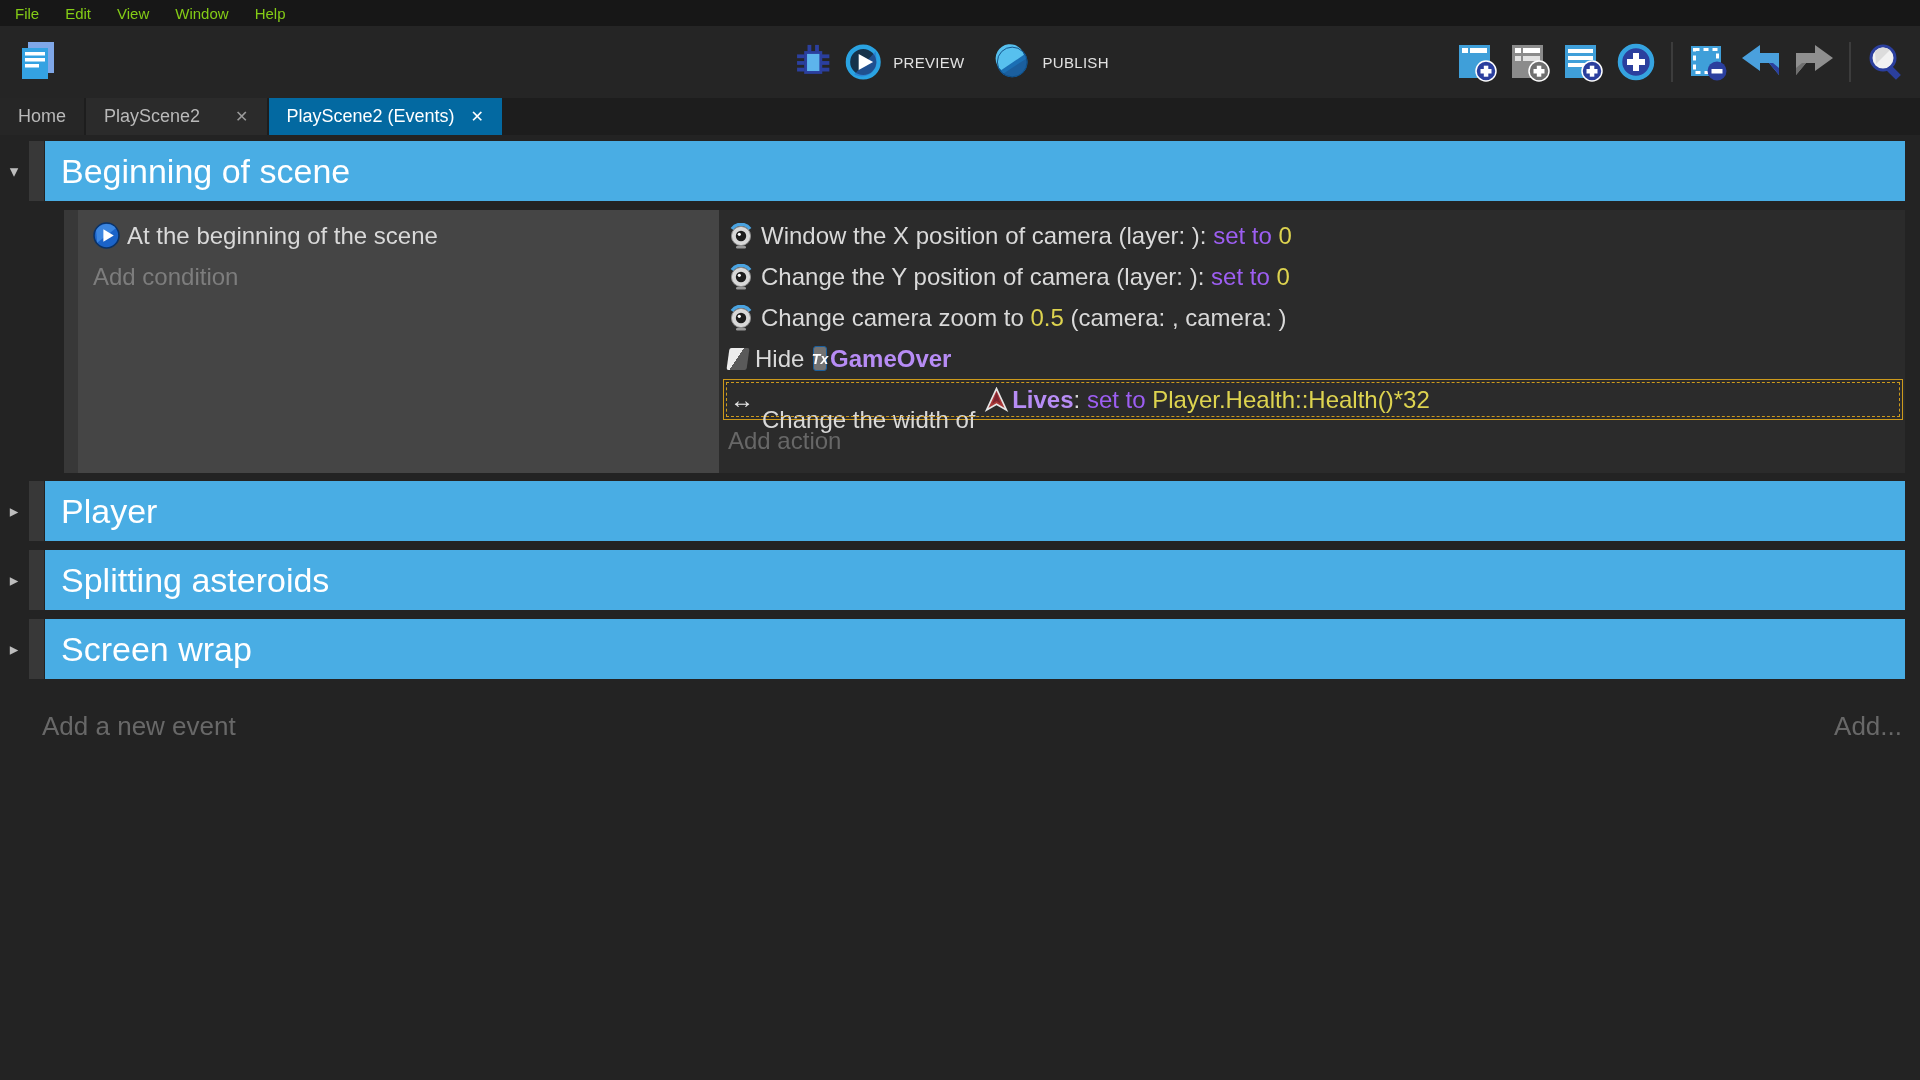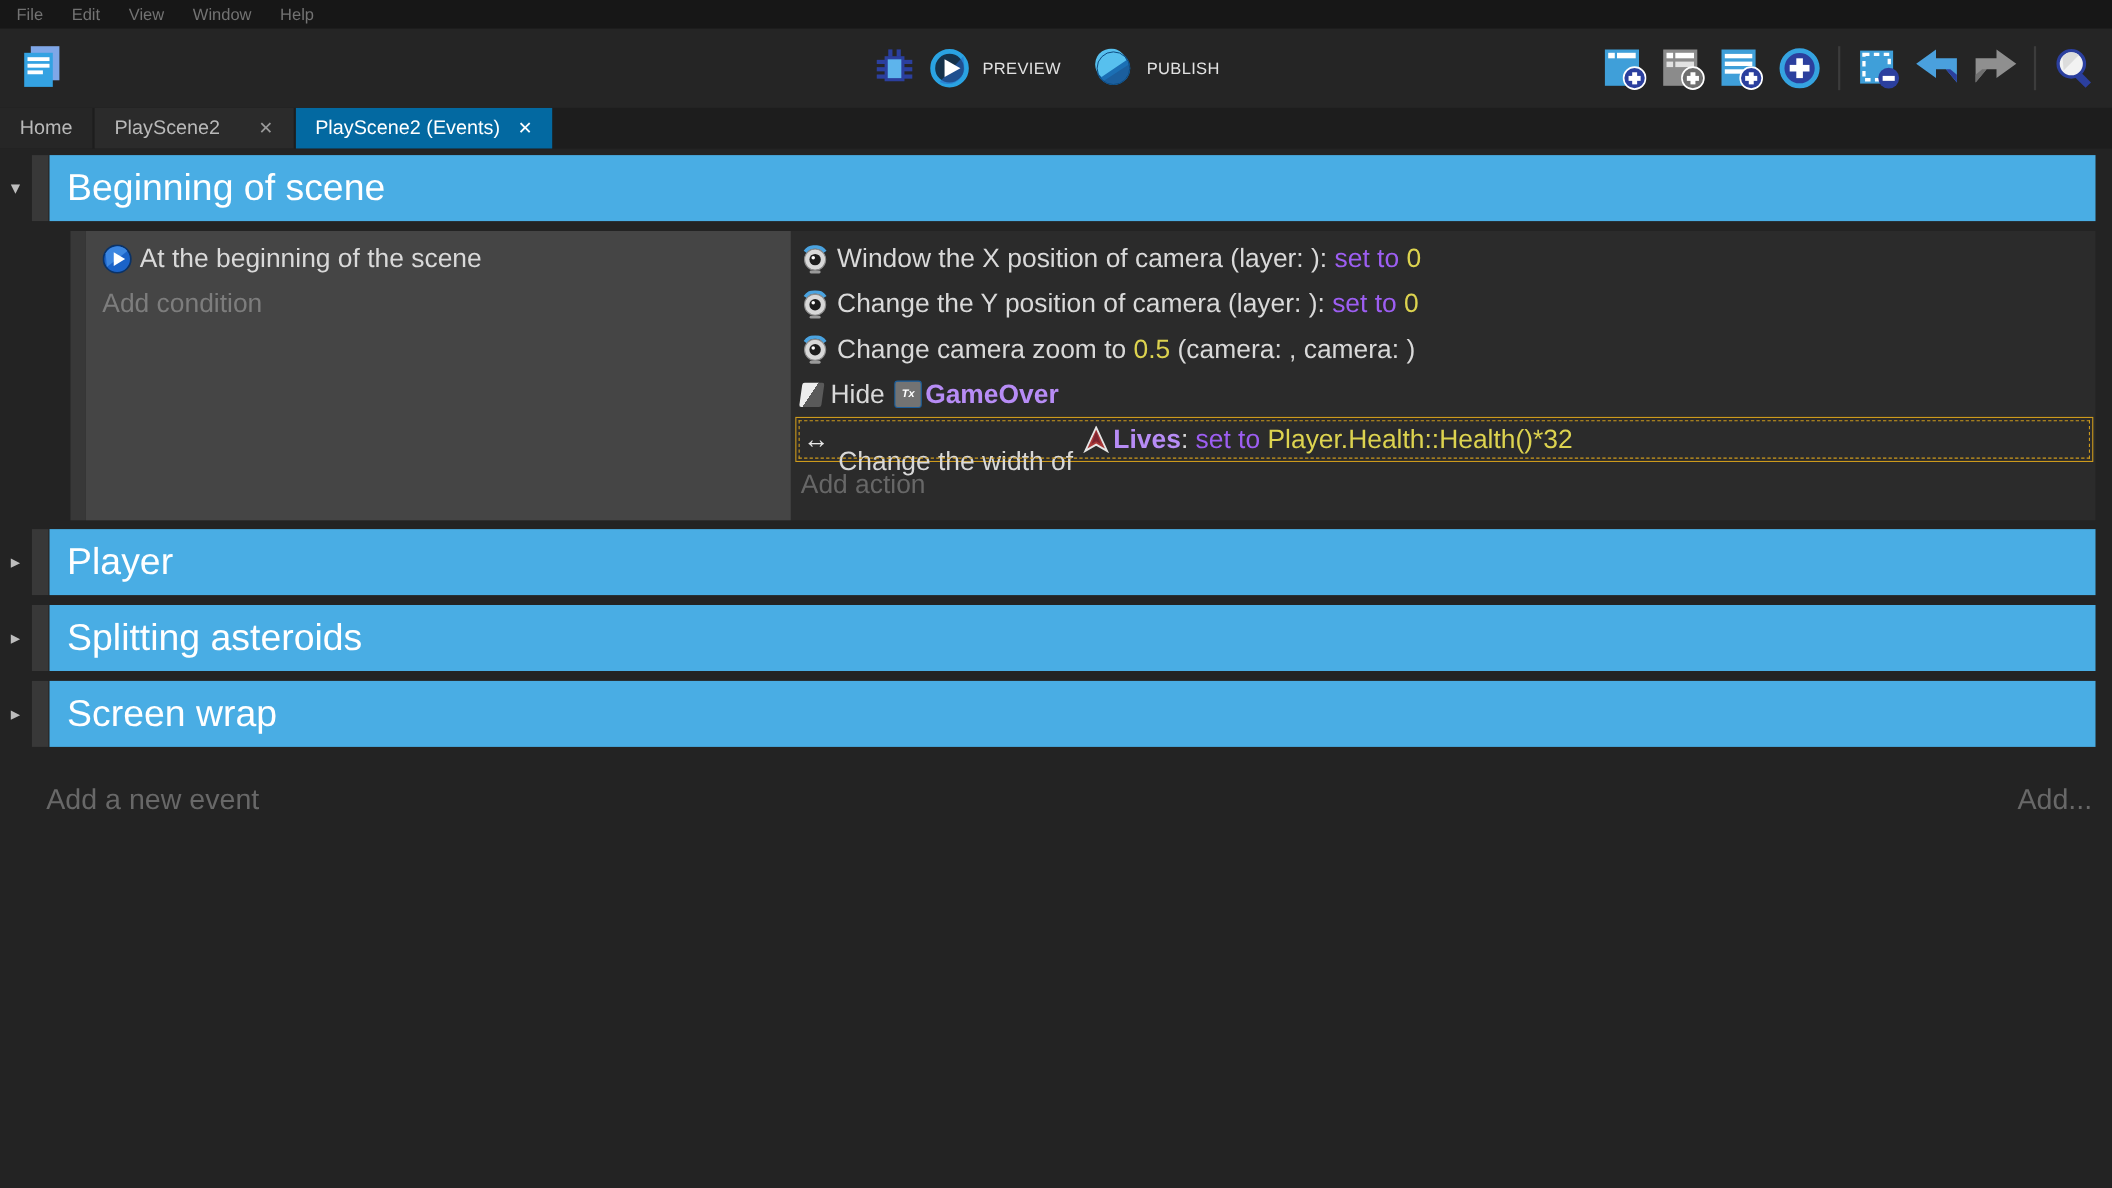--- a/index.html
+++ b/index.html
@@ -1,21 +1,21 @@
 <!DOCTYPE html>
 <html style="--gd-blue: #49ade4; --gd-sel: #cd9a1c; --gd-kw: #9d5ef2; --gd-val: #ddd34f; --gd-obj: #b78cf5;"><head>
 <meta charset="utf-8">
 <style>
   * { margin:0; padding:0; box-sizing:border-box; }
   html,body { width:1920px; height:1080px; overflow:hidden; background:#232323;
               font-family:"Liberation Sans", sans-serif; }
 
   
   .menubar { height:26px; background:#171717; display:flex; align-items:center; padding-left:2px; }
-  .menu-item { color:#737373; font-size:15px; padding:0 13px; height:100%; display:flex; align-items:center; cursor:default; }
+  .menu-item { color:#84cc16; font-size:15px; padding:0 13px; height:100%; display:flex; align-items:center; cursor:default; }
 
   
   .toolbar { height:72px; background:#252525; position:relative; display:flex; align-items:center; padding:0 14px; }
   .tb-logo { width:46px; height:46px; margin-left:2px; }
   .tb-center { position:absolute; left:50%; top:0; height:100%; transform:translateX(-50%);
                display:flex; align-items:center; gap:10px; }
   .tb-label { color:#e2e2e2; font-size:15px; letter-spacing:.3px; margin-right:18px; }
   .tb-right { margin-left:auto; display:flex; align-items:center; gap:13px; }
   .tb-btn { width:40px; height:40px; display:flex; align-items:center; justify-content:center; }
   .tb-sep { width:2px; height:40px; background:#3c3c3c; margin:0 2px; }
@@ -53,22 +53,22 @@
 
   .t-normal { color:#d9d9d9; }
   .t-keyword { color:var(--gd-kw,#9d5ef2); }
   .t-value { color:var(--gd-val,#ddd34f); }
   .t-object { color:var(--gd-obj,#b78cf5); font-weight:bold; }
 
   .addrow { display:flex; justify-content:space-between; margin:32px 18px 0 42px;
             font-size:26px; font-weight:300; color:#686868; }
 
   
-  .txbadge { width:25px; height:25px; background:#737373; border:1px solid #1a5f9e; border-radius:3px;
-             color:#ffffff; font-size:10px; font-weight:bold; display:flex; align-items:center; justify-content:center;
+  .txbadge { width:14px; height:25px; background:#737373; border:1px solid #1a5f9e; border-radius:3px;
+             color:#ffffff; font-size:14px; font-weight:bold; display:flex; align-items:center; justify-content:center;
              font-style:italic; }
   .widtharrow { font-size:24px; color:#e8e8e8; width:26px; text-align:center; }
   .hideicon { width:20px; height:22px; transform:skewX(-8deg); background:linear-gradient(118deg,#ededed 46%,#5a5a5a 46%); border-radius:2px; }
 </style>
 </head>
 <body>
 
 <div class="menubar" id="menubar">
     <div class="menu-item">File</div>
     <div class="menu-item">Edit</div>

